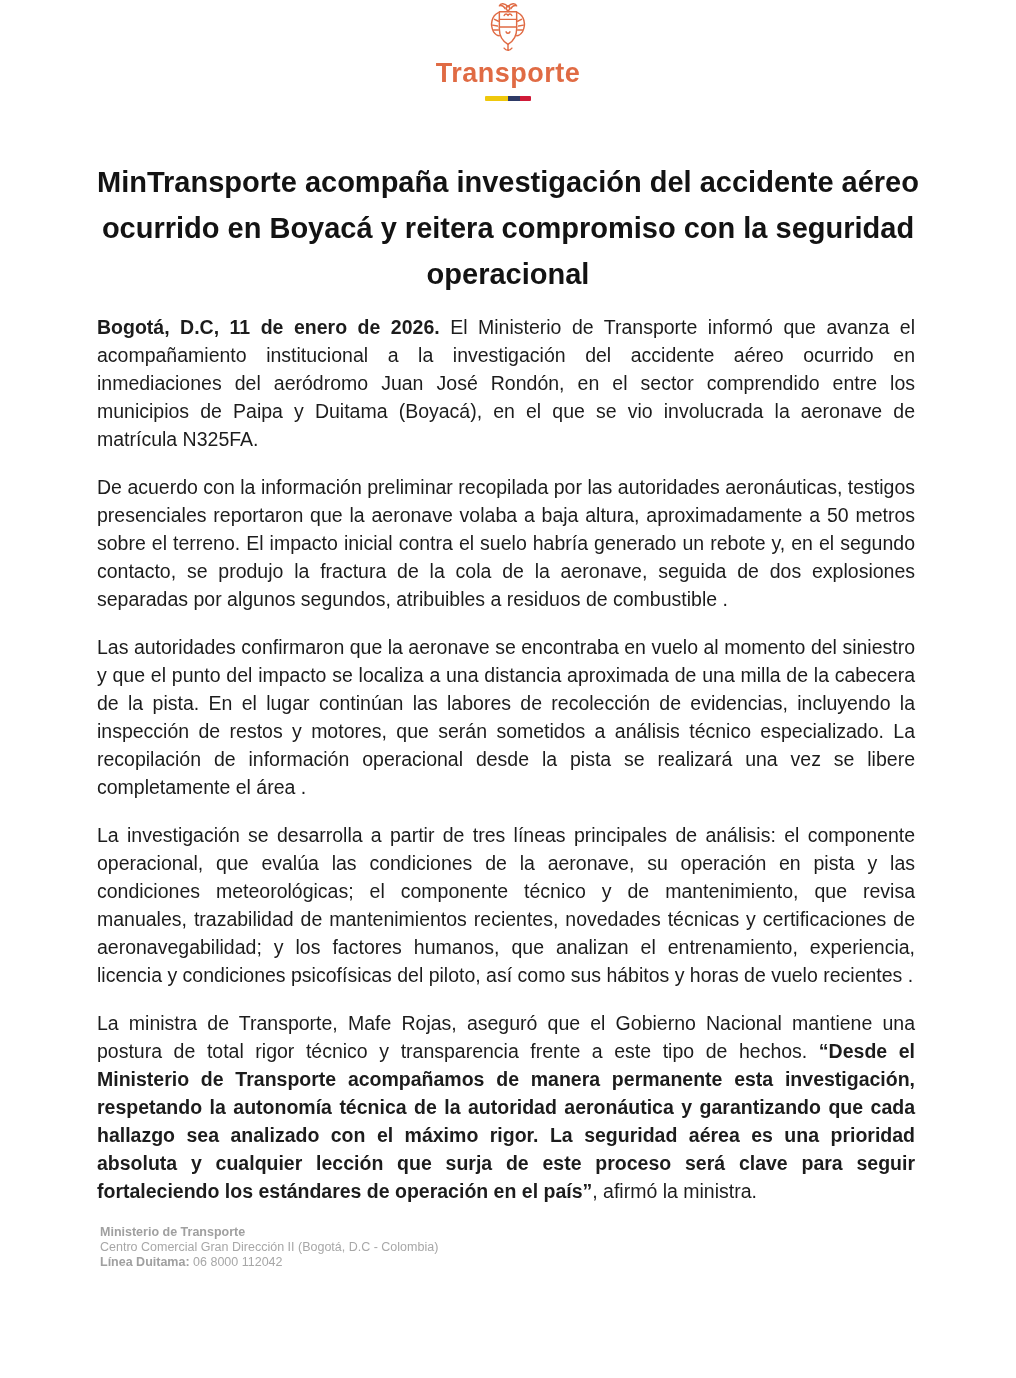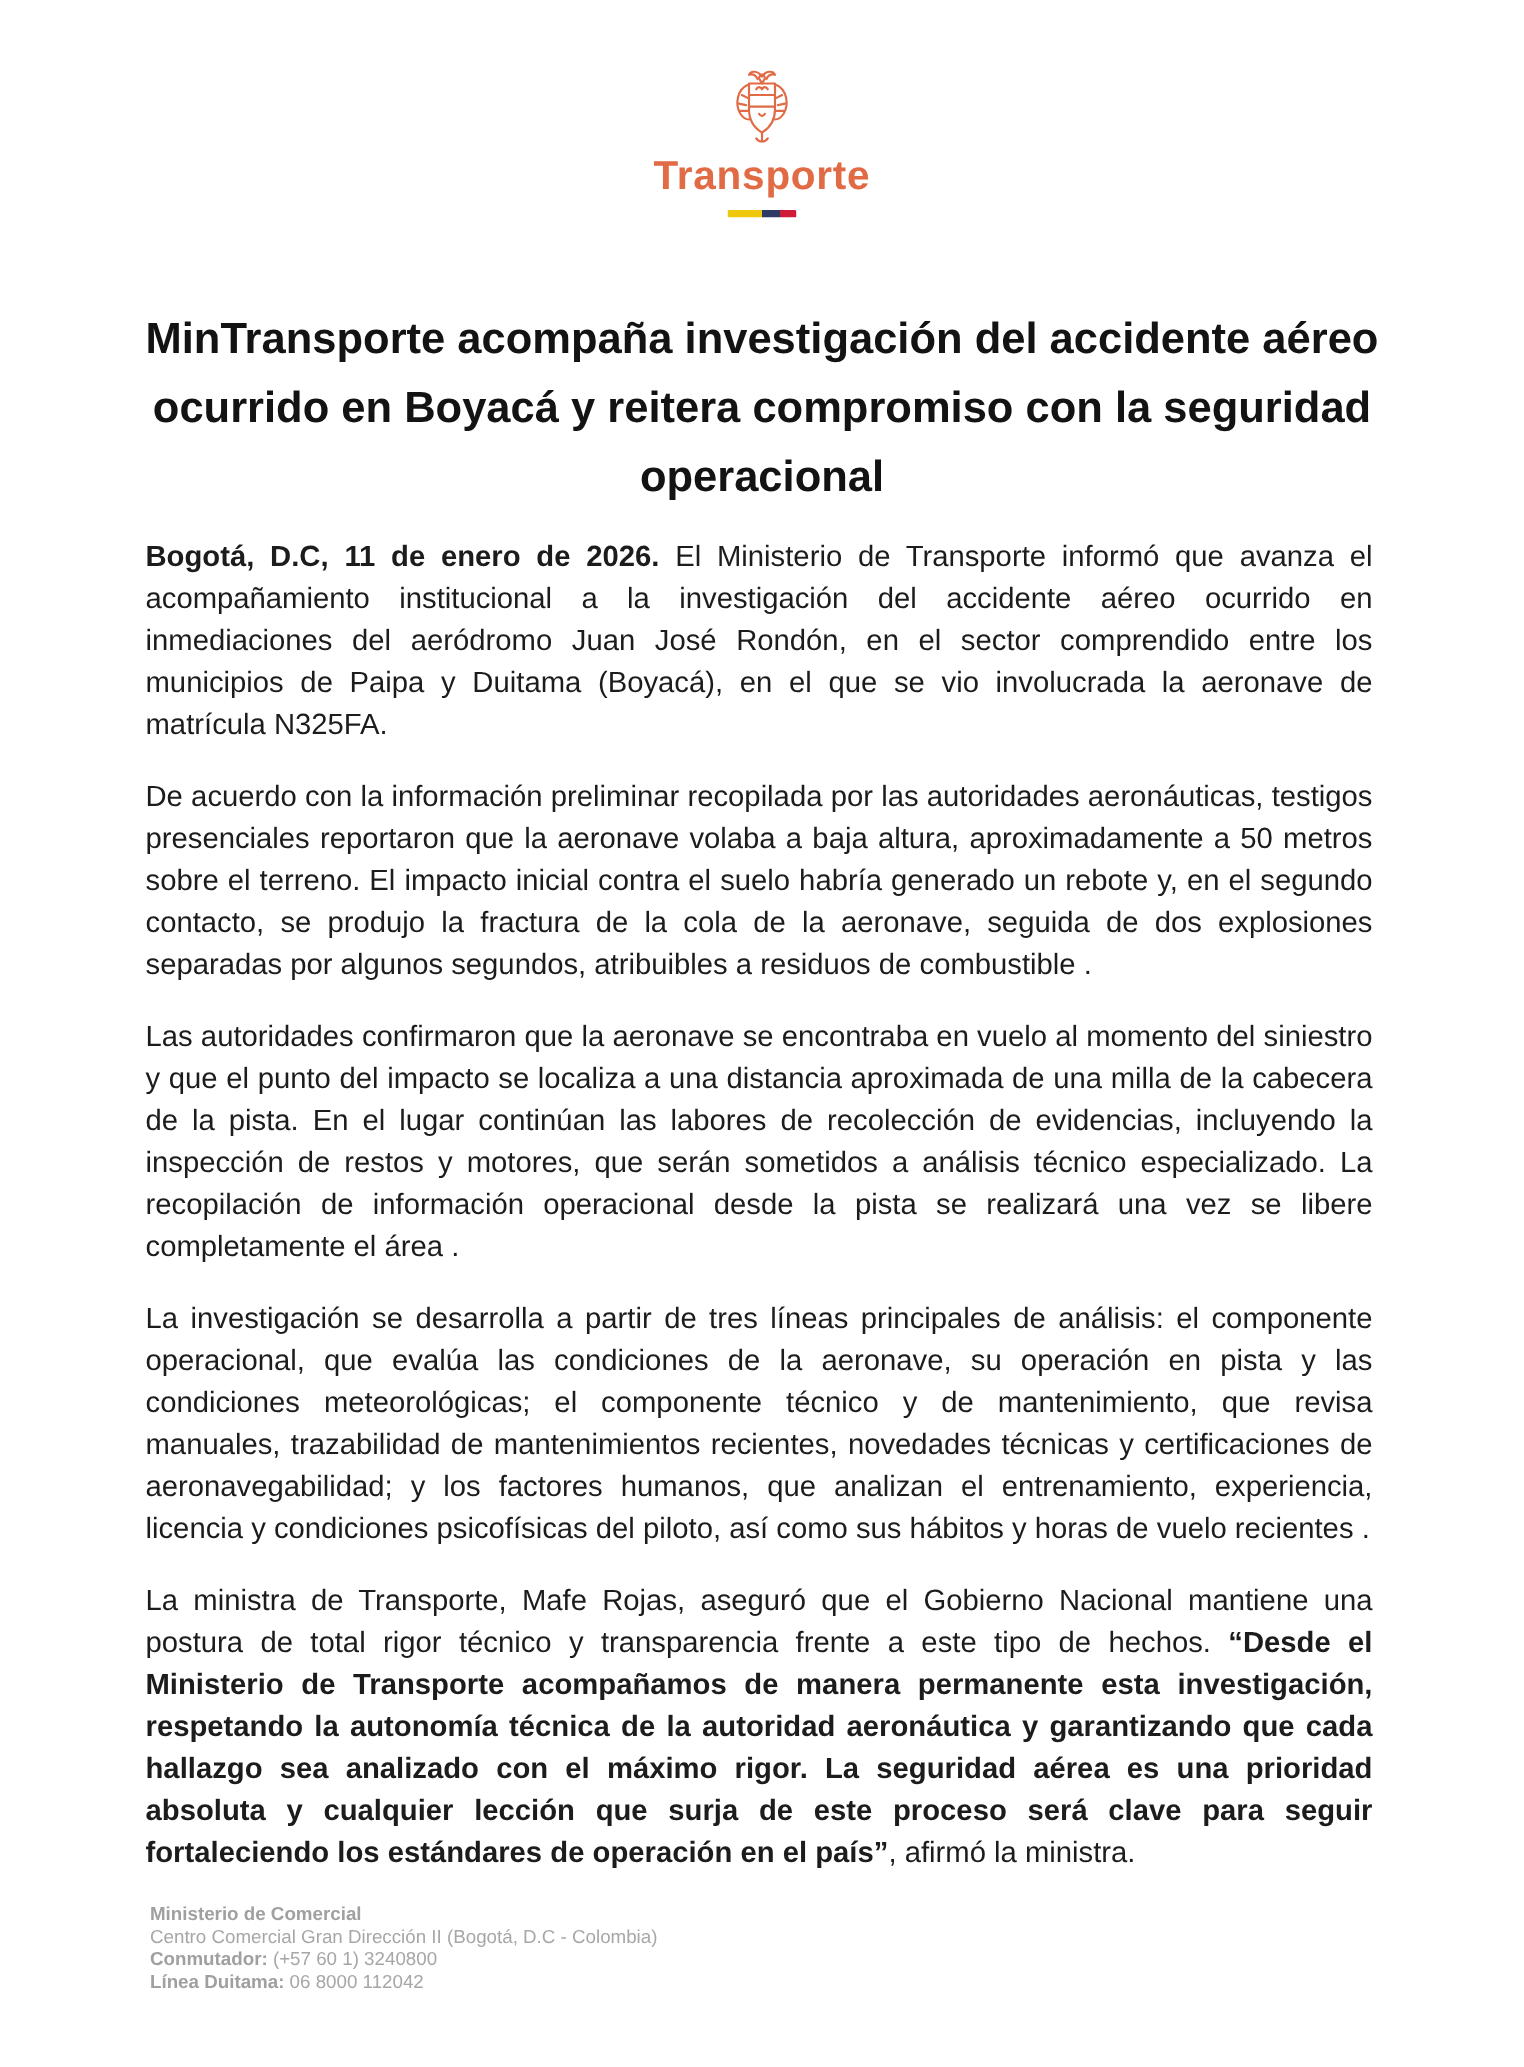--- a/index.html
+++ b/index.html
@@ -1,20 +1,20 @@
 <!DOCTYPE html>
 <html lang="es"><head>
 <meta charset="utf-8">
 <style>
   html,body{margin:0;padding:0;background:#ffffff;}
   body{width:1016px;height:1378px;font-family:"Liberation Sans",sans-serif;-webkit-font-smoothing:antialiased;}
   .page{position:relative;width:1016px;height:1378px;background:#ffffff;overflow:hidden;}
 
   
-  .header{padding-top:44px;text-align:center;}
+  .header{text-align:center;}
   .crest{display:block;margin:0 auto;width:50px;height:56px;}
   .wordmark{margin-top:2px;font-size:27px;font-weight:700;letter-spacing:.5px;color:#E06B44;}
   .flagbar{display:flex;width:46px;height:5px;margin:7px auto 0;border-radius:1px;overflow:hidden;}
   .flagbar .seg-y{width:50%;background:#EFC80C;}
   .flagbar .seg-b{width:25%;background:#2E3A66;}
   .flagbar .seg-r{width:25%;background:#CF1A38;}
 
   
   .title{width:862px;margin:58px auto 16px;text-align:center;font-size:29px;line-height:46px;font-weight:700;color:#131313;}
 
@@ -63,19 +63,18 @@
     <p class="para"><span>De acuerdo con la información preliminar recopilada por las autoridades aeronáuticas, testigos presenciales reportaron que la aeronave volaba a baja altura, aproximadamente a 50 metros sobre el terreno. El impacto inicial contra el suelo habría generado un rebote y, en el segundo contacto, se produjo la fractura de la cola de la aeronave, seguida de dos explosiones separadas por algunos segundos, atribuibles a residuos de combustible .</span></p>
 
     <p class="para"><span>Las autoridades confirmaron que la aeronave se encontraba en vuelo al momento del siniestro y que el punto del impacto se localiza a una distancia aproximada de una milla de la cabecera de la pista. En el lugar continúan las labores de recolección de evidencias, incluyendo la inspección de restos y motores, que serán sometidos a análisis técnico especializado. La recopilación de información operacional desde la pista se realizará una vez se libere completamente el área .</span></p>
 
     <p class="para"><span>La investigación se desarrolla a partir de tres líneas principales de análisis: el componente operacional, que evalúa las condiciones de la aeronave, su operación en pista y las condiciones meteorológicas; el componente técnico y de mantenimiento, que revisa manuales, trazabilidad de mantenimientos recientes, novedades técnicas y certificaciones de aeronavegabilidad; y los factores humanos, que analizan el entrenamiento, experiencia, licencia y condiciones psicofísicas del piloto, así como sus hábitos y horas de vuelo recientes .</span></p>
 
     <p class="para"><span>La ministra de Transporte, Mafe Rojas, aseguró que el Gobierno Nacional mantiene una postura de total rigor técnico y transparencia frente a este tipo de hechos. </span><span class="b">“Desde el Ministerio de Transporte acompañamos de manera permanente esta investigación, respetando la autonomía técnica de la autoridad aeronáutica y garantizando que cada hallazgo sea analizado con el máximo rigor. La seguridad aérea es una prioridad absoluta y cualquier lección que surja de este proceso será clave para seguir fortaleciendo los estándares de operación en el país”</span><span>, afirmó la ministra.</span></p>
   </main>
 
   <footer class="footer">
-    <div><span class="b">Ministerio de Comercial</span></div>
+    <div><span class="b">Ministerio de Transporte</span></div>
     <div><span>Centro Comercial Gran Dirección II (Bogotá, D.C - Colombia)</span></div>
-    <div><span class="b">Conmutador:</span><span> (+57 60 1) 3240800</span></div>
     <div><span class="b">Línea Duitama:</span><span> 06 8000 112042</span></div>
   </footer>
 
 </div>
 
 </body></html>

